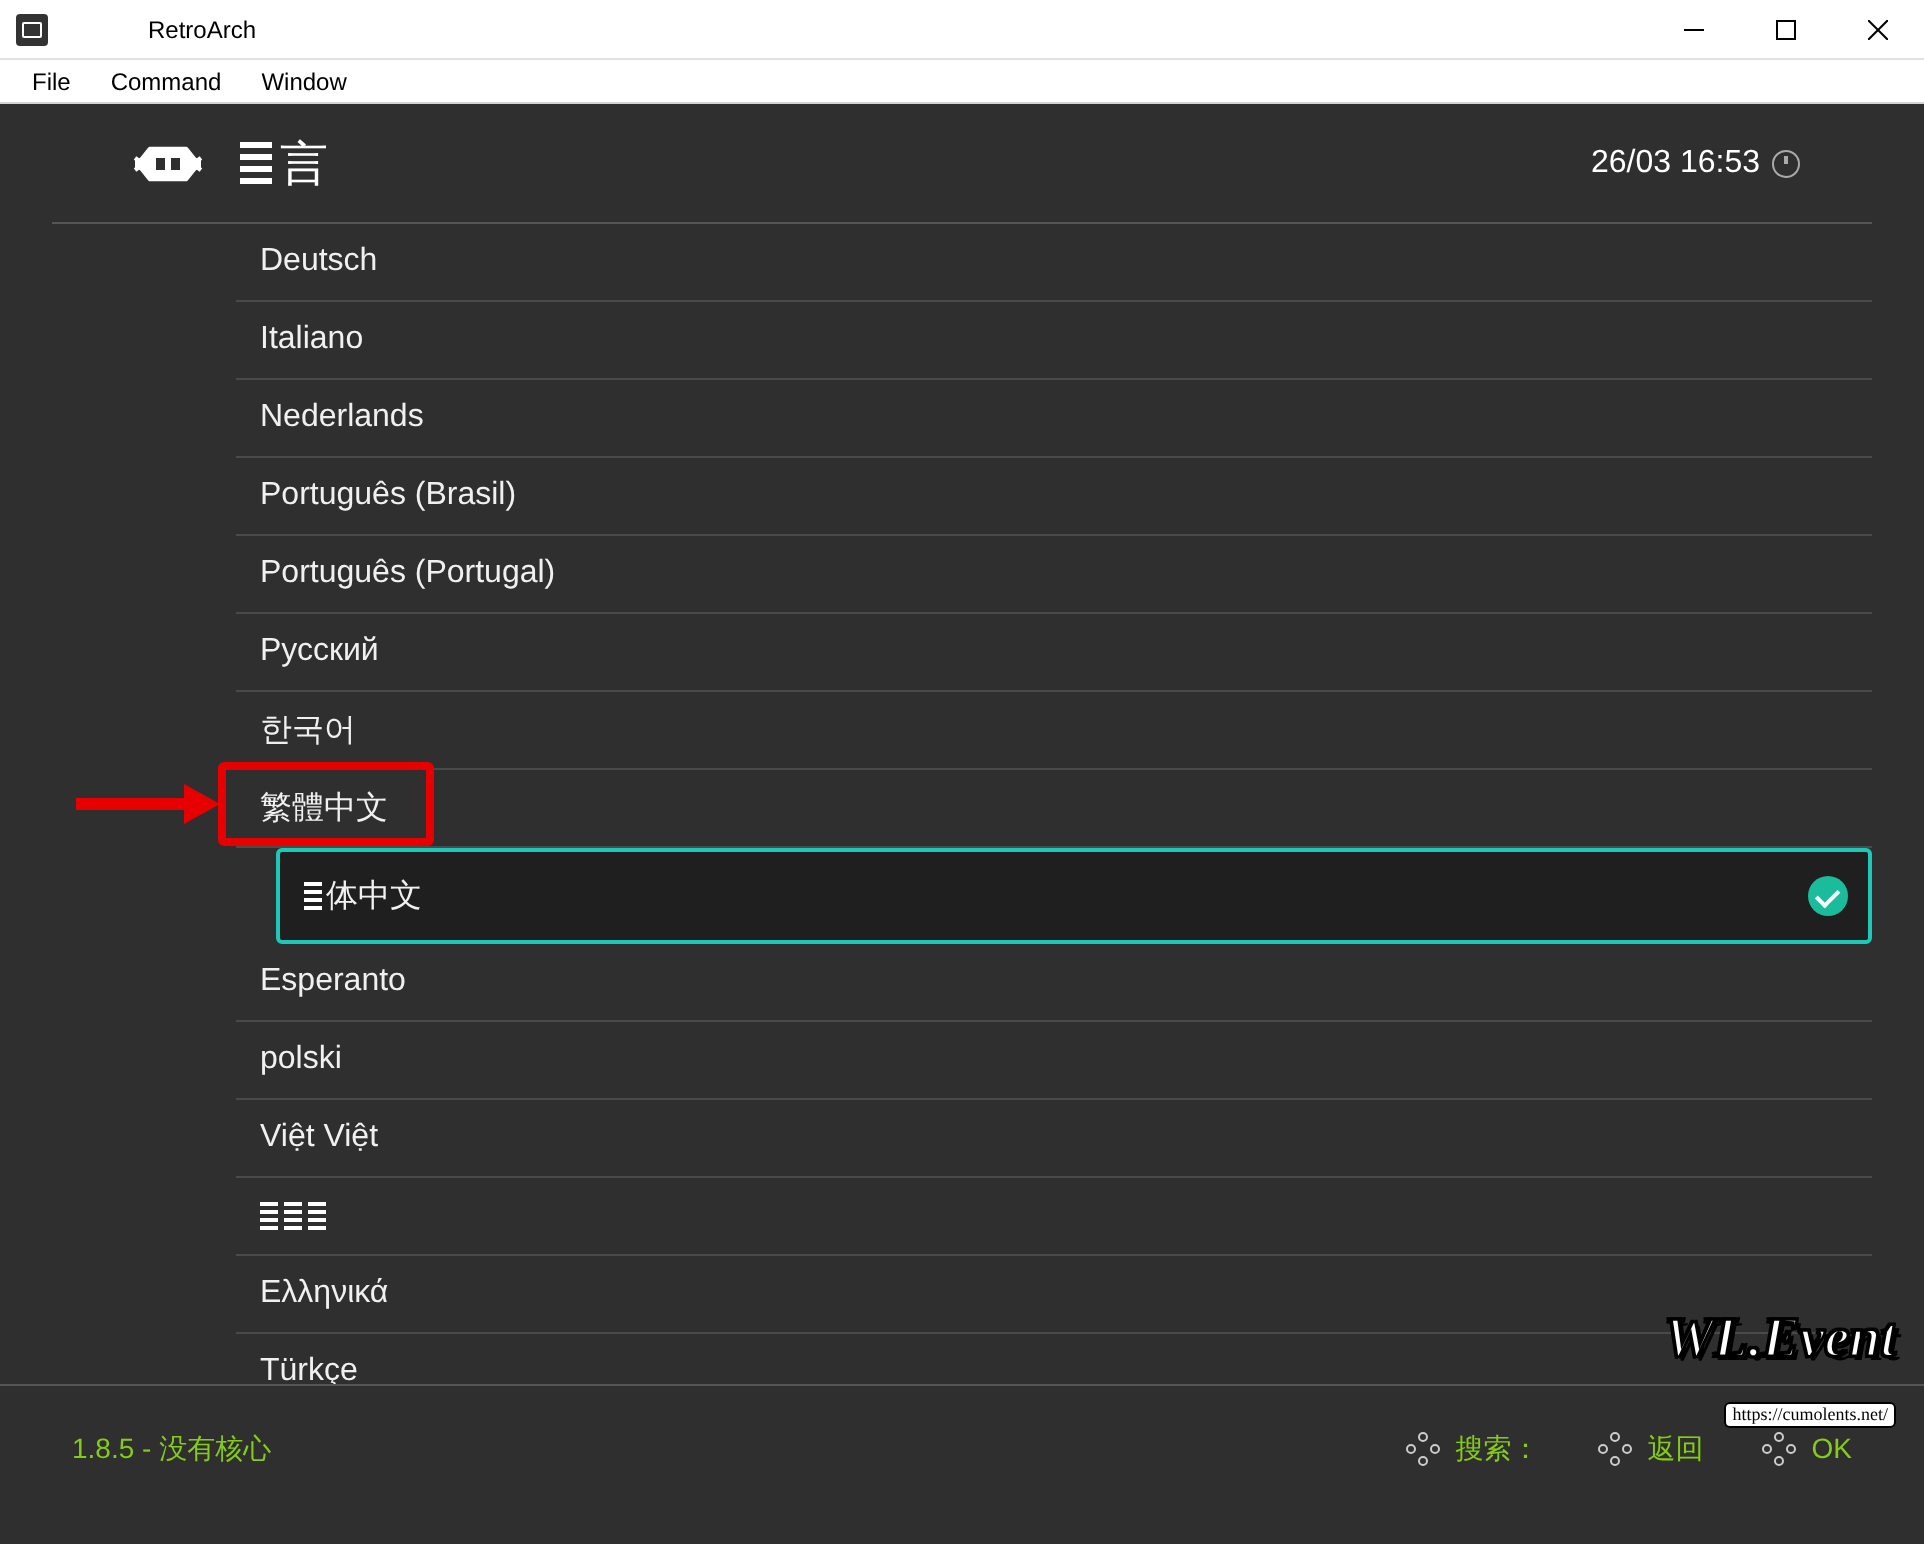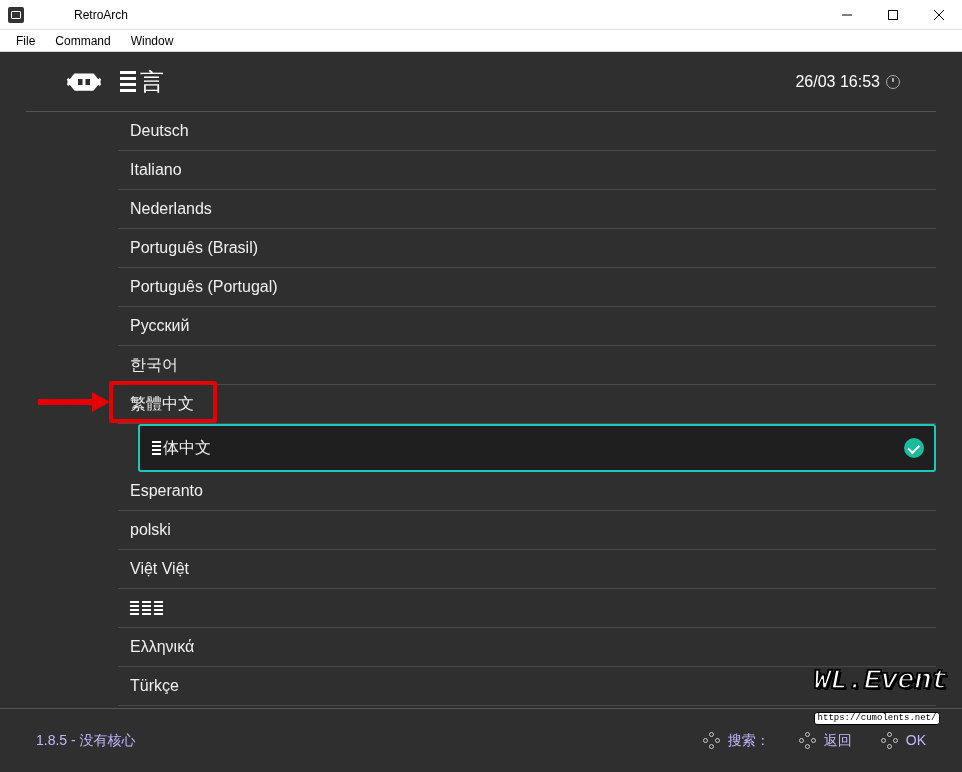--- a/index.html
+++ b/index.html
@@ -158,44 +158,44 @@
   pointer-events: none;
 }
 
 
 .ra-footer {
   position: absolute;
   bottom: 0; left: 0; right: 0;
   height: 64px;
   background: #2f2f2f;
   border-top: 1px solid #555;
-  margin: 0 0px;
+  margin: 16px 0px;
   display: flex;
   align-items: center;
   padding: 0 36px;
   font-size: 14px;
-  color: #c4b5fd;
+  color: #84cc16;
 }
 .ra-footer .status { flex: 1; }
 .ra-footer .right-actions { display: flex; gap: 28px; }
 .ra-footer .action { display: flex; gap: 8px; }
 .dots {
   width: 18px; height: 18px; position: relative;
 }
 .dots i {
   position: absolute; width: 5px; height: 5px; border: 1.5px solid #ccc; border-radius: 50%;
 }
 
 
 .watermark {
   position: absolute;
-  right: 14px; bottom: 47px;
-  font-family: Liberation Mono, monospace;
+  right: 14px; bottom: 58px;
+  font-family: Liberation Serif, serif;
   color: #fff;
-  text-align: left;
+  text-align: right;
   pointer-events: none;
   line-height: 1;
 }
 .watermark .big {
   font-size: 28px; font-weight: bold; font-style: italic;
   -webkit-text-stroke: 1.5px #000;
   text-shadow: 2px 2px 0 #000, -1px -1px 0 #000, 1px -1px 0 #000, -1px 1px 0 #000;
 }
 .watermark .small {
   font-size: 9px;

